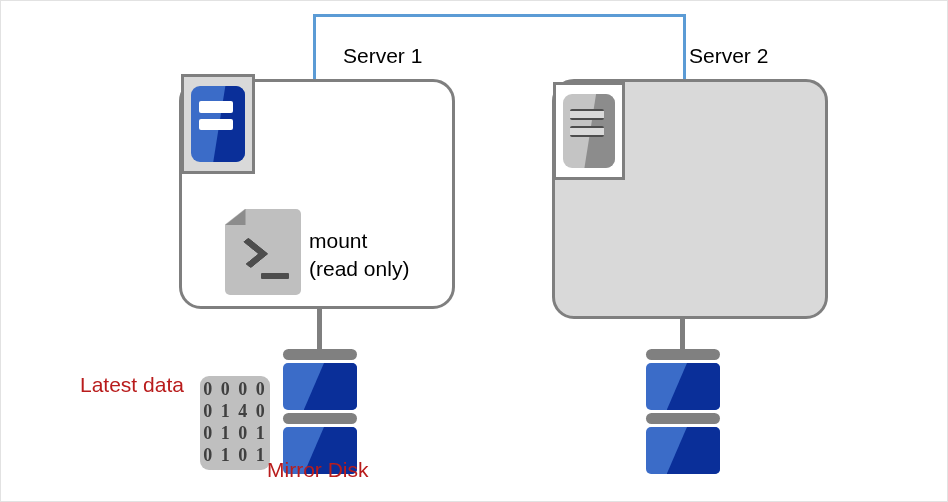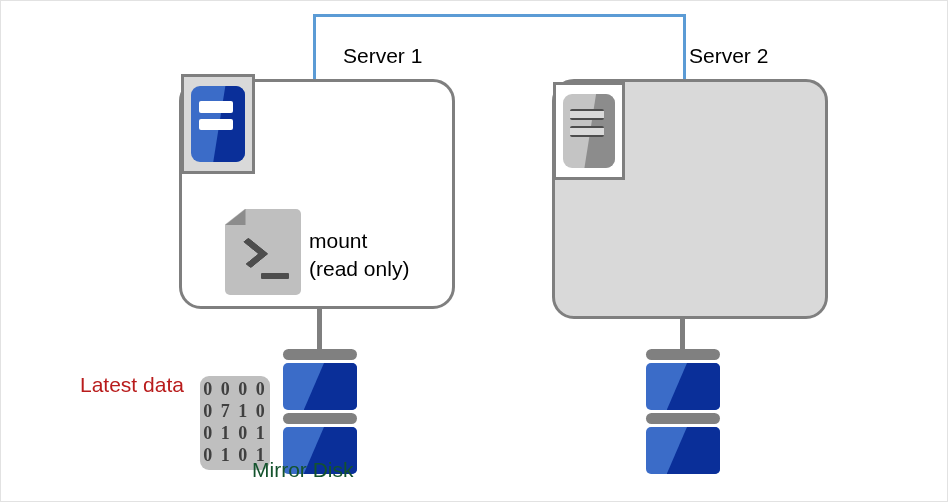--- a/index.html
+++ b/index.html
@@ -238,24 +238,24 @@
   }
 
   #latest-data-label {
     left: 79px;
     top: 372px;
     font-size: 21px;
     color: #b91c1c;
     white-space: nowrap;
   }
   #mirror-disk-label {
-    left: 251px;
+    left: 266px;
     top: 457px;
     font-size: 21px;
-    color: #14532d;
+    color: #b91c1c;
     white-space: nowrap;
   }
 </style>
 </head>
 <body>
 
 <div id="canvas">
 
   <div class="abs bracket"></div>
 
@@ -296,21 +296,21 @@
   </div>
 
   <div class="abs stem" id="stem1"></div>
   <div class="abs stem" id="stem2"></div>
 
   <div class="abs" id="latest-data-label">Latest data</div>
 
   <div class="abs" id="binary-block">
     <div class="binary-rows">
       <div class="binary-row">0 0 0 0</div>
-      <div class="binary-row">0 7 1 0</div>
+      <div class="binary-row">0 1 4 0</div>
       <div class="binary-row">0 1 0 1</div>
       <div class="binary-row">0 1 0 1</div>
     </div>
   </div>
 
   <div class="abs disk" id="disk1">
     <div class="disk-bar"></div>
     <div class="disk-body">
       <div class="wedge"></div>
     </div>

